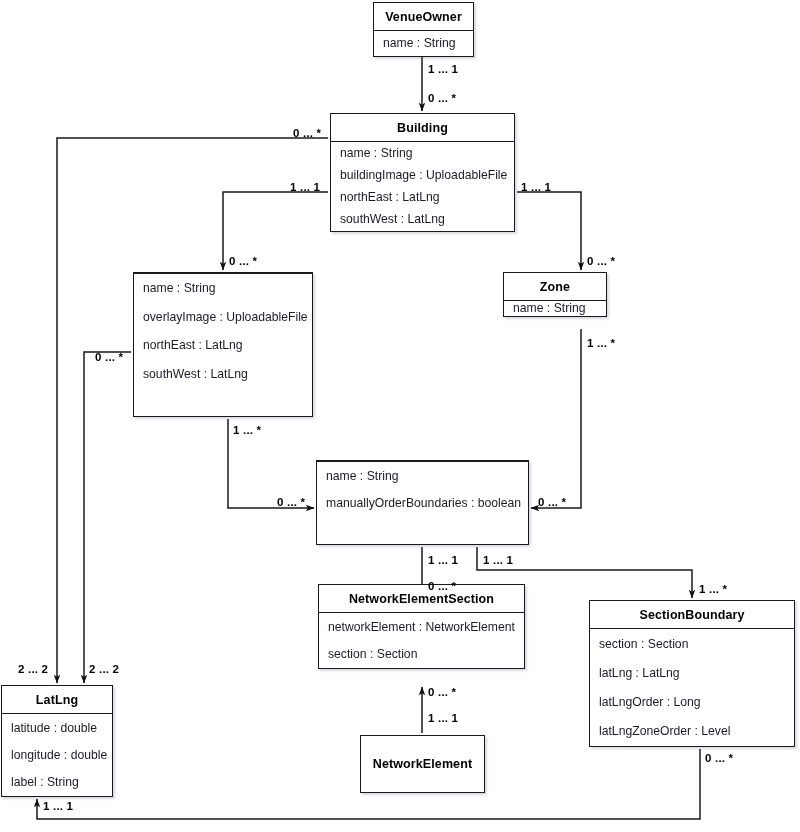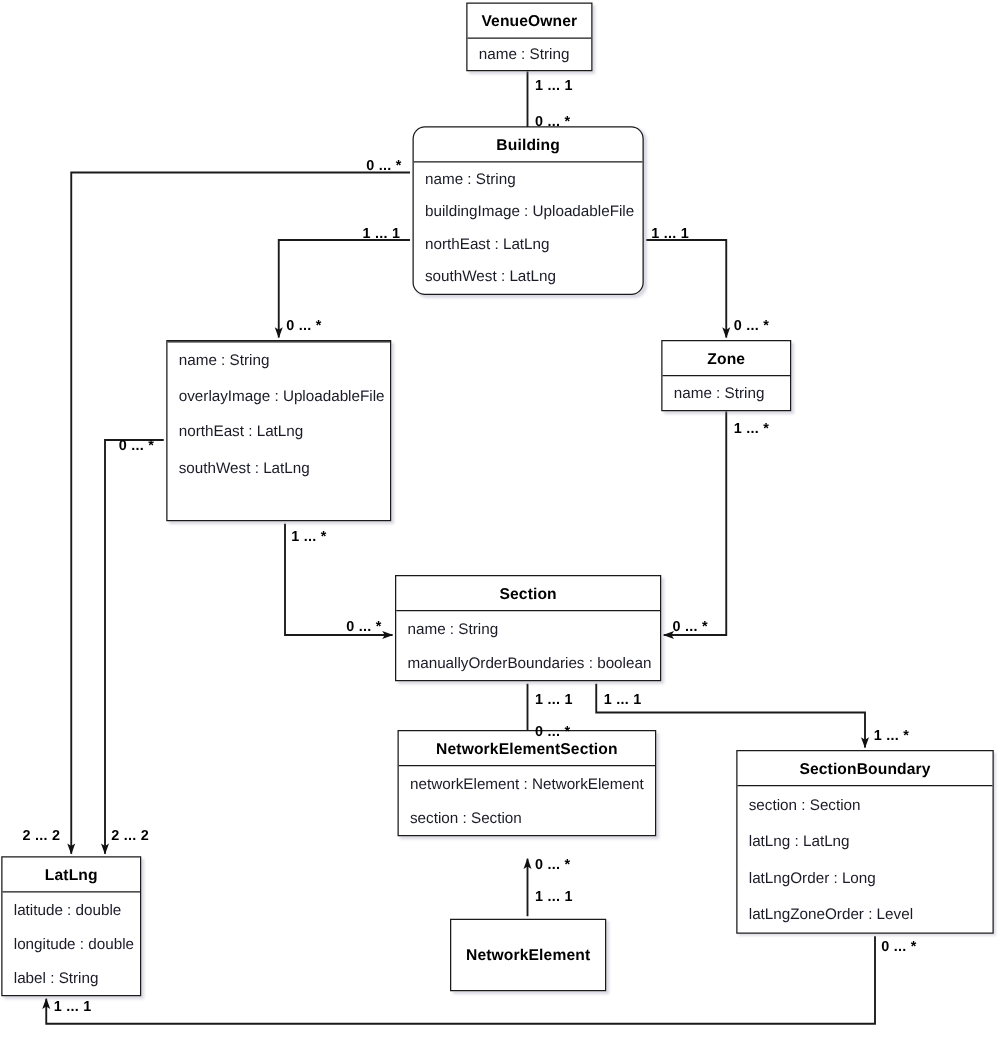--- a/index.html
+++ b/index.html
@@ -98,48 +98,47 @@
   </svg>
 
   <div id="classes-layer">
       <div class="uml-class" style="left: 373px; top: 2px; width: 101px; height: 55px;">
         <div class="uml-title" style="height: 27px;">VenueOwner</div>
         <div class="uml-divider"></div>
         <div class="uml-attrs">
           <div class="uml-attr">name : String</div>
         </div>
       </div>
-      <div class="uml-class" style="left: 330px; top: 101px; width: 185px; height: 135px; border-radius: 10px;">
+      <div class="uml-class" style="left: 330px; top: 113px; width: 185px; height: 119px;">
         <div class="uml-title" style="height: 27px;">Building</div>
         <div class="uml-divider"></div>
         <div class="uml-attrs">
           <div class="uml-attr">name : String</div>
           <div class="uml-attr">buildingImage : UploadableFile</div>
           <div class="uml-attr">northEast : LatLng</div>
           <div class="uml-attr">southWest : LatLng</div>
         </div>
       </div>
       <div class="uml-class" style="left: 133px; top: 272px; width: 180px; height: 145px;">
         <div class="uml-divider"></div>
         <div class="uml-attrs">
           <div class="uml-attr">name : String</div>
           <div class="uml-attr">overlayImage : UploadableFile</div>
           <div class="uml-attr">northEast : LatLng</div>
           <div class="uml-attr">southWest : LatLng</div>
         </div>
       </div>
-      <div class="uml-class" style="left: 529px; top: 272px; width: 104px; height: 57px;">
+      <div class="uml-class" style="left: 503px; top: 272px; width: 104px; height: 45px;">
         <div class="uml-title" style="height: 27px;">Zone</div>
         <div class="uml-divider"></div>
         <div class="uml-attrs">
           <div class="uml-attr">name : String</div>
         </div>
       </div>
       <div class="uml-class" style="left: 316px; top: 460px; width: 213px; height: 85px;">
-        <div class="uml-title" style="height: 27px;">Section</div>
         <div class="uml-divider"></div>
         <div class="uml-attrs">
           <div class="uml-attr">name : String</div>
           <div class="uml-attr">manuallyOrderBoundaries : boolean</div>
         </div>
       </div>
       <div class="uml-class" style="left: 318px; top: 584px; width: 207px; height: 85px;">
         <div class="uml-title" style="height: 27px;">NetworkElementSection</div>
         <div class="uml-divider"></div>
         <div class="uml-attrs">

